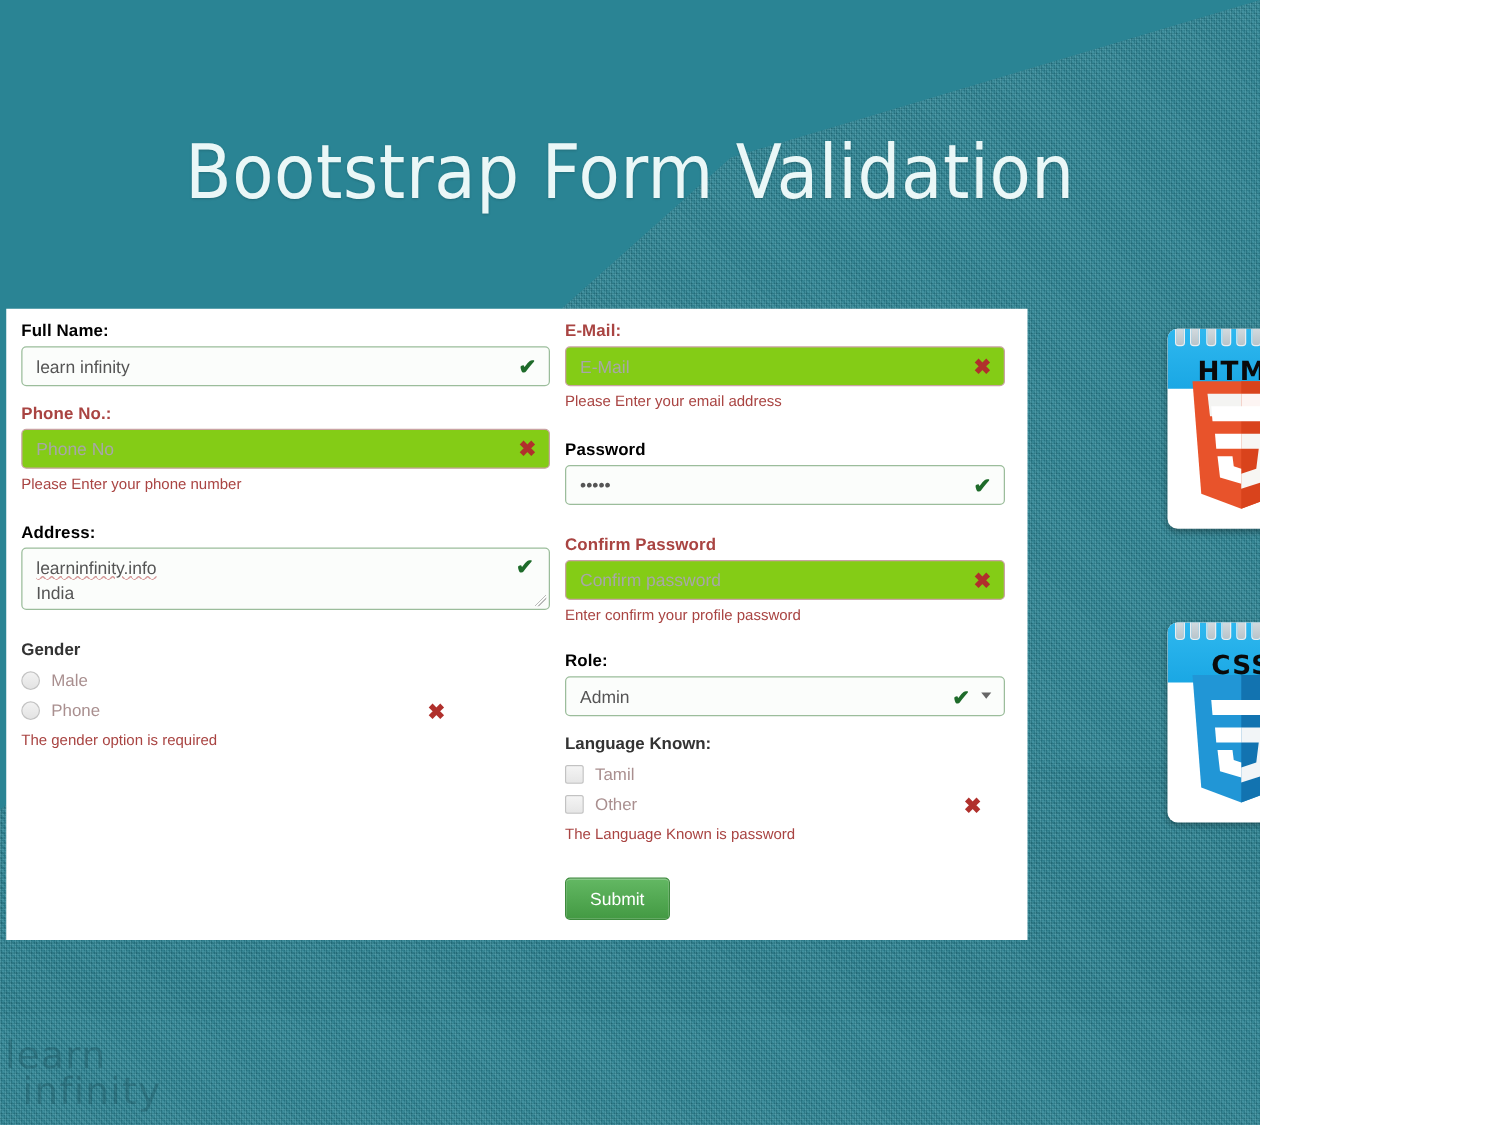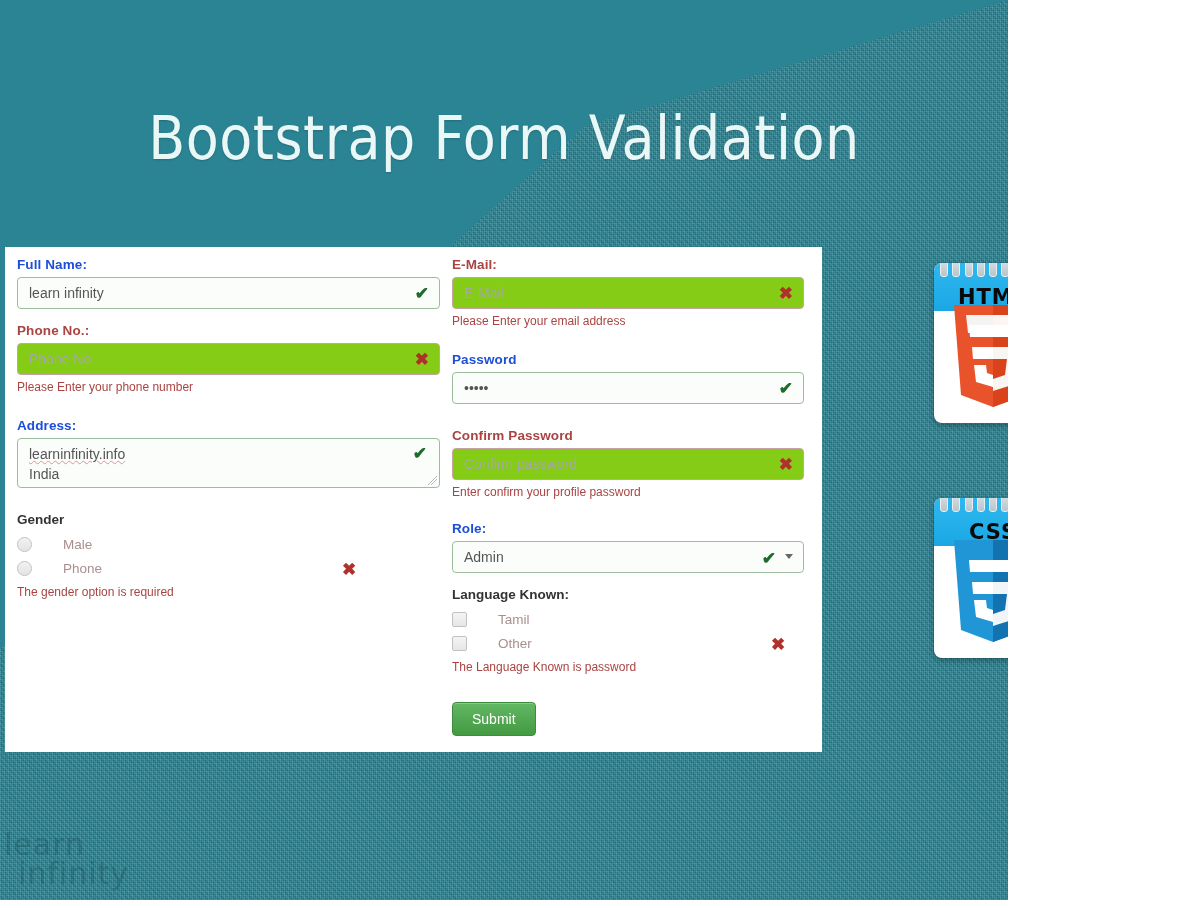--- a/index.html
+++ b/index.html
@@ -78,21 +78,21 @@
   .fg { margin-bottom: 14px; }
 
   label.lbl {
     display: block;
     font-size: 13.5px;
     font-weight: bold;
     margin-bottom: 5px;
     letter-spacing: .1px;
     font-family: "Liberation Sans", sans-serif;
   }
-  label.ok  { color: #1d4ed8; }
+  label.ok  { color: #000000; }
   label.err { color: #a94442; }
 
   .ctl-wrap { position: relative; }
 
   .ctl {
     box-sizing: border-box;
     width: 100%;
     height: 32px;
     border-radius: 4px;
     padding: 5px 34px 5px 11px;
@@ -144,21 +144,20 @@
     font-weight: bold;
     color: #333;
     margin: 2px 0 10px 0;
   }
   .opt {
     display: flex; align-items: center;
     margin-bottom: 9px;
     font-size: 13.5px;
     color: #a98f8f;
     position: relative;
-    gap: 22px;
   }
   .opt .radio {
     width: 13px; height: 13px; border-radius: 50%;
     border: 1px solid #c2c2c2;
     background: linear-gradient(#f2f2f2,#e3e3e3);
     margin-right: 9px;
     flex: 0 0 auto;
   }
   .opt .check {
     width: 13px; height: 13px; border-radius: 2px;

